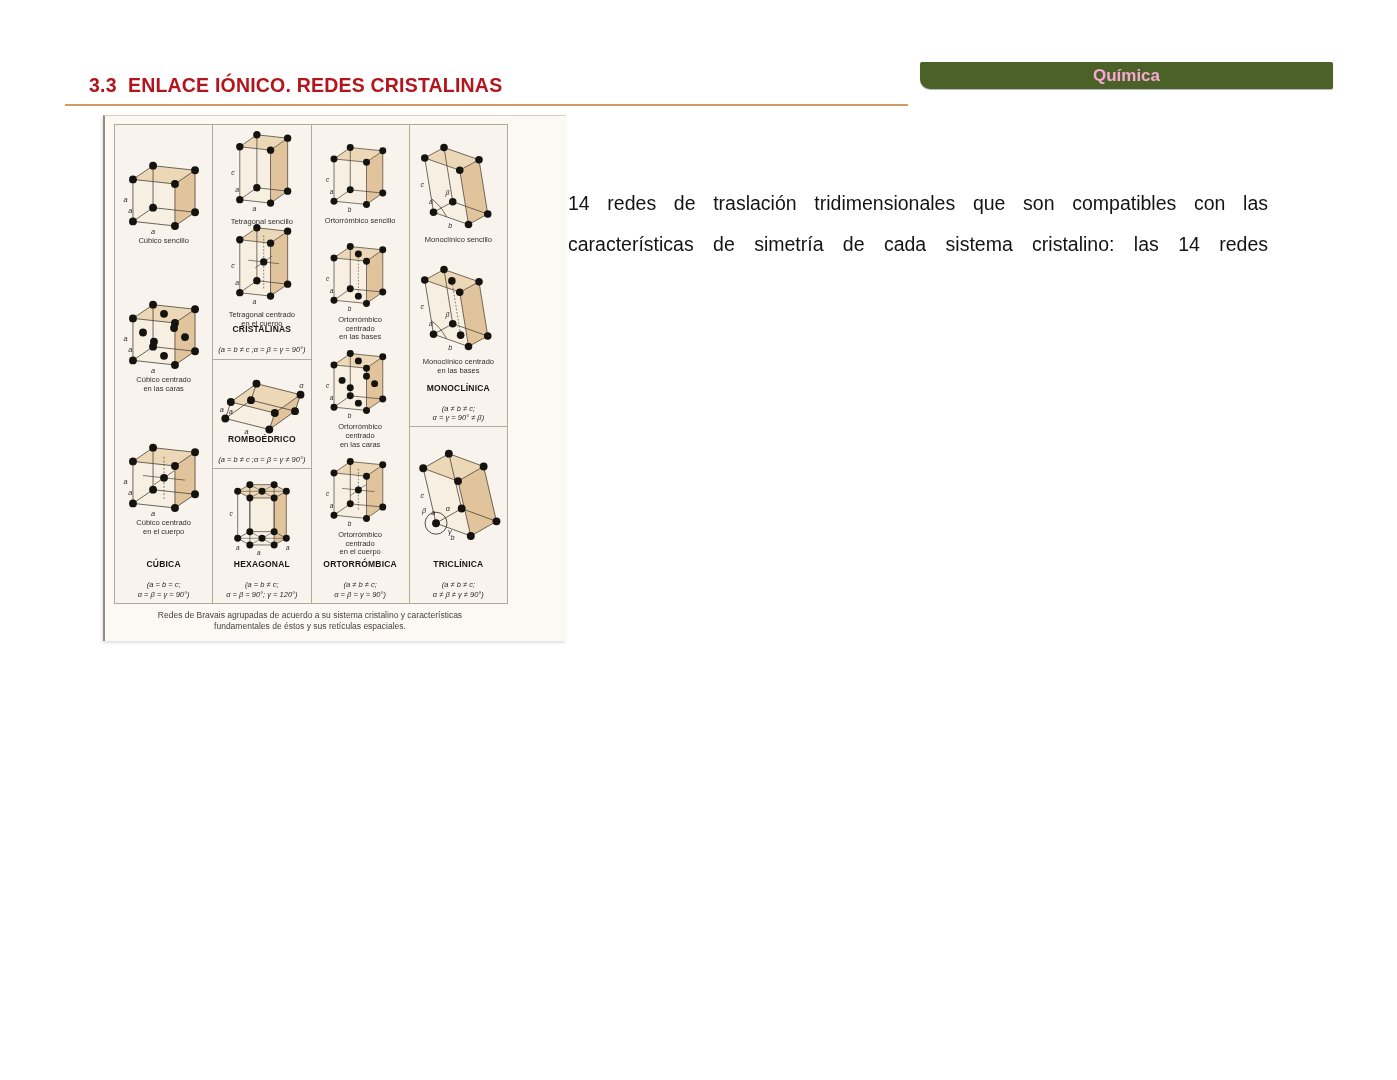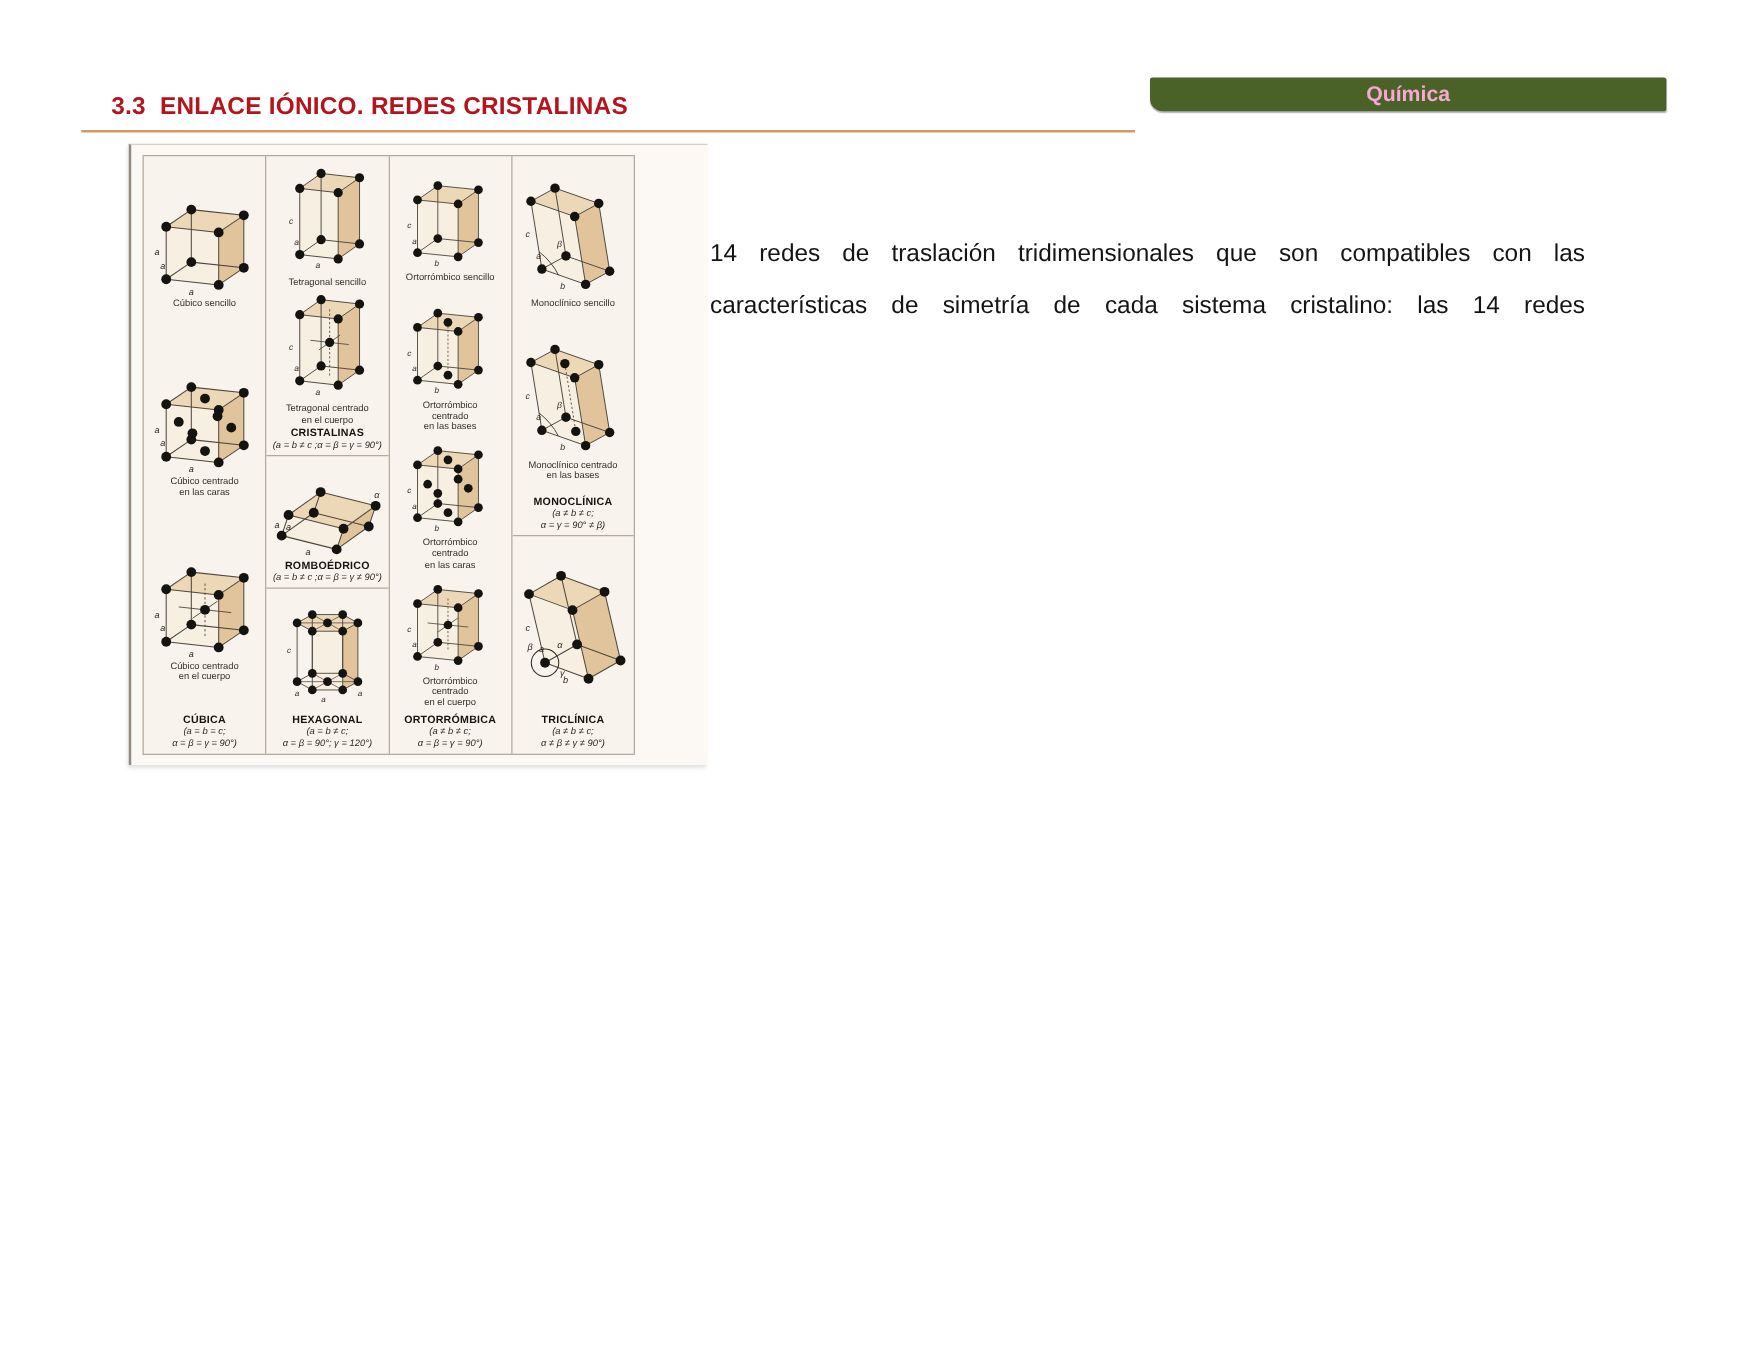--- a/index.html
+++ b/index.html
@@ -26,21 +26,21 @@
   .fig-grid{display:flex;width:392px;border:1px solid #b3aa9c;background:#f8f3ec;}
   .fig-col{flex:1;display:flex;flex-direction:column;height:478px;overflow:hidden;}
   .fig-col + .fig-col{border-left:1px solid #b3aa9c;}
   .fig-group{display:flex;flex-direction:column;align-items:center;justify-content:space-evenly;
              padding:2px 1px;min-height:0;}
   .fig-group + .fig-group{border-top:1px solid #b3aa9c;}
   .fig-cell{display:flex;flex-direction:column;align-items:center;justify-content:center;flex:1;min-height:0;}
   .cell-caption{font-size:7.5px;line-height:1.15;color:#33302a;text-align:center;white-space:pre-line;margin-top:1px;}
   .fig-footer{text-align:center;margin:2px 0;}
   .fig-footer-title{font-size:8.5px;font-weight:bold;color:#17140f;letter-spacing:.2px;}
-  .fig-footer-formula{font-size:7.5px;font-style:italic;color:#2e2a24;white-space:pre-line;line-height:1.25;}
+  .fig-footer-formula{font-size:7.5px;font-style:italic;color:#2e2a24;white-space:pre-line;line-height:1.25;margin-top:11px;}
   .fig-caption{width:392px;margin-top:6px;font-size:8.5px;line-height:1.35;color:#453f37;
                text-align:center;white-space:pre-line;}
   svg.lattice{display:block;overflow:visible;}
 </style>
 </head>
 <body>
 
 <div class="slide">
   <div class="title">3.3  ENLACE IÓNICO. REDES CRISTALINAS</div>
   <div class="rule"></div>
@@ -608,14 +608,16 @@
               </svg>
             </div>
             <div class="fig-footer">
               <div class="fig-footer-title">TRICLÍNICA</div>
               <div class="fig-footer-formula">(a ≠ b ≠ c;
 α ≠ β ≠ γ ≠ 90°)</div>
             </div>
           </div>
         </div>
       </div>
+    <div class="fig-caption">Redes de Bravais agrupadas de acuerdo a su sistema cristalino y características
+fundamentales de éstos y sus retículas espaciales.</div>
   </div>
 </div>
 
 </body></html>

